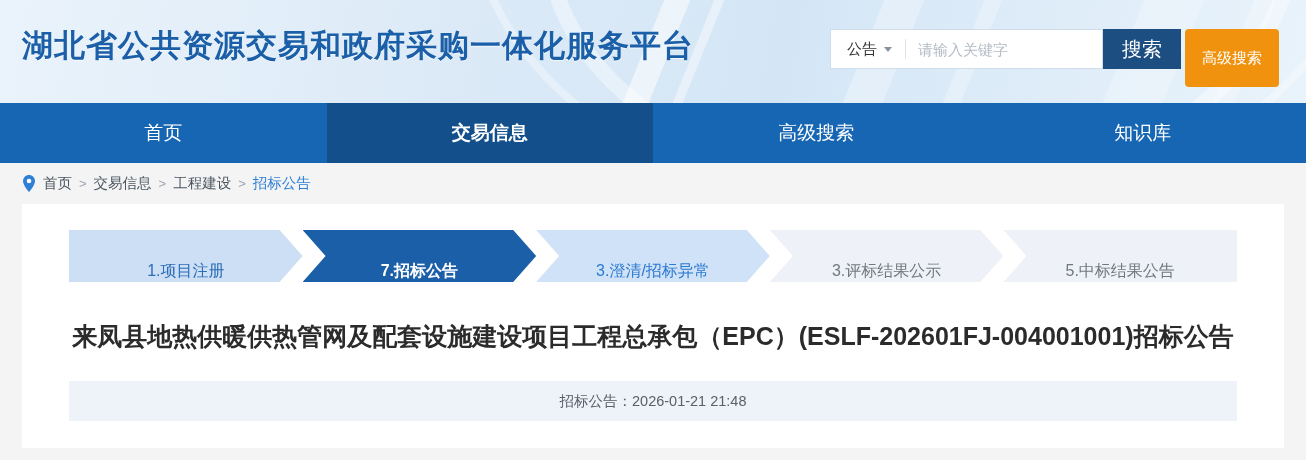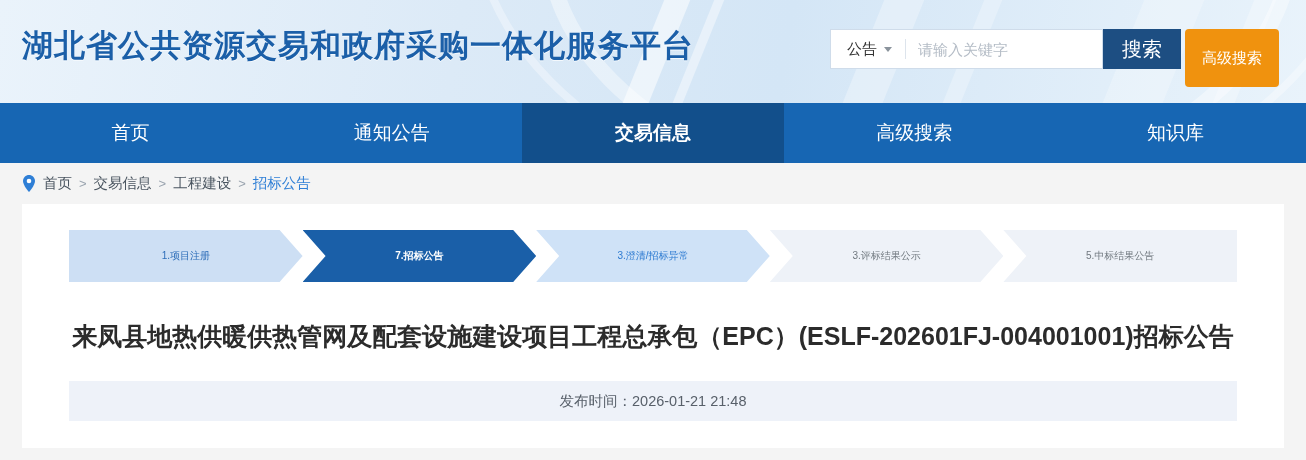--- a/index.html
+++ b/index.html
@@ -132,22 +132,22 @@
 
   
   .steps {
     margin: 0 auto;
     width: 1168px; height: 52px;
     display: flex; align-items: stretch;
   }
   .step {
     position: relative;
     flex: 1 1 0;
-    display: flex; align-items: center; justify-content: center;
-    font-size: 10px;
+    display: flex; align-items: flex-end; justify-content: center;
+    font-size: 16px;
     white-space: nowrap;
   }
   .step span { position: relative; z-index: 3; }
   
   .step::before {
     content: ""; position: absolute; inset: 0;
     clip-path: polygon(0 0, calc(100% - 23px) 0, 100% 50%, calc(100% - 23px) 100%, 0 100%, 23px 50%);
     z-index: 1;
   }
   .step:first-child::before {
@@ -212,23 +212,20 @@
       <input class="search-input" type="text" placeholder="请输入关键字" style="">
     </div>
     <button class="search-btn">搜索</button>
     <button class="adv-btn">高级搜索</button>
   </div>
 </div>
 
 <div class="nav">
   <div class="nav-item">
     <span>首页</span>
-  </div>
-  <div class="nav-item">
-    <span>通知公告</span>
   </div>
   <div class="nav-item active">
     <span>交易信息</span>
   </div>
   <div class="nav-item">
     <span>高级搜索</span>
   </div>
   <div class="nav-item">
     <span>知识库</span>
   </div>
@@ -264,17 +261,17 @@
       <span>3.评标结果公示</span>
     </div>
     <div class="step s-todo">
       <span>5.中标结果公告</span>
     </div>
   </div>
 
   <div class="doc-title">来凤县地热供暖供热管网及配套设施建设项目工程总承包（EPC）(ESLF-202601FJ-004001001)招标公告</div>
 
   <div class="publish-bar">
-    <span>发布时间：</span>
+    <span>招标公告：</span>
     <span>2026-01-21 21:48</span>
   </div>
 
 </div>
 
 </body></html>

